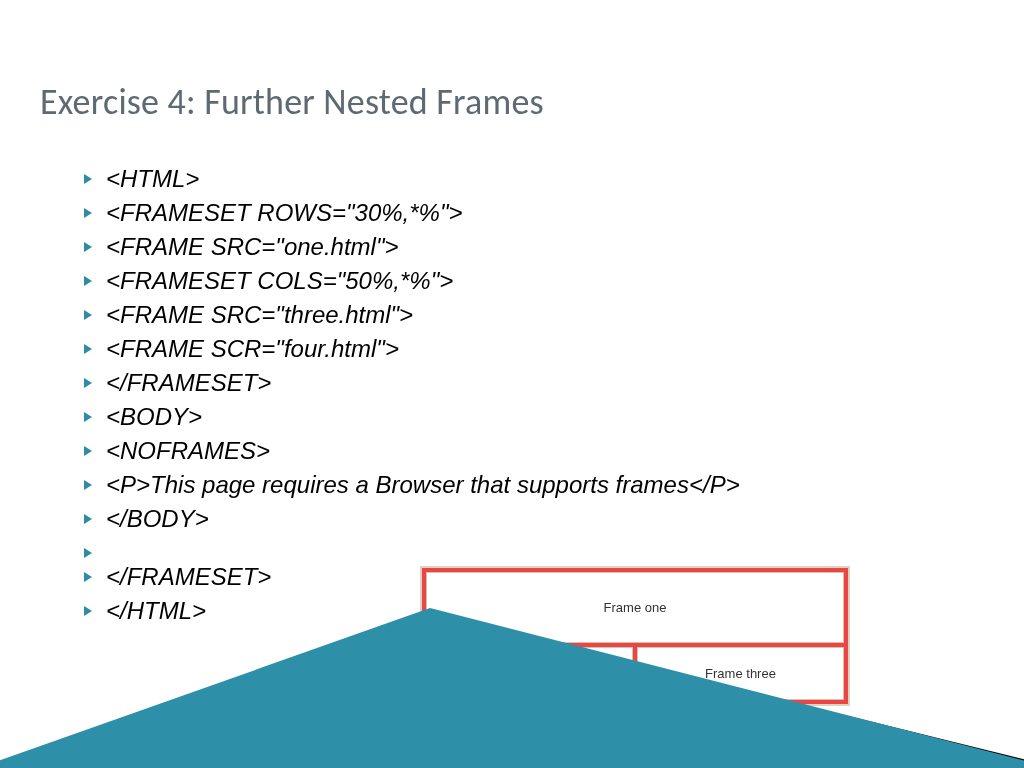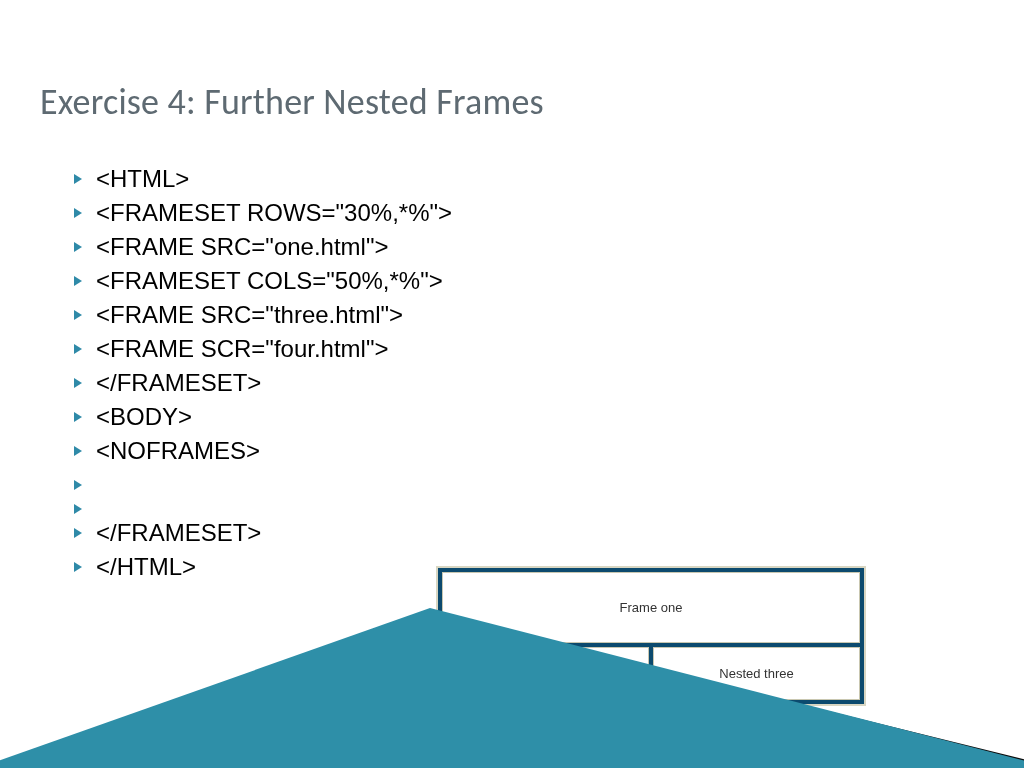--- a/index.html
+++ b/index.html
@@ -23,22 +23,23 @@
     left: 40px;
     font-size: 36px;
     font-weight: 400;
     color: #5e6a72;
     text-shadow: 1px 1px 1px rgba(255,255,255,0.8);
     letter-spacing: 0.2px;
   }
   .bullets {
     position: absolute;
     top: 164px;
-    left: 74px;
+    left: 84px;
     width: 880px;
+    font-style: italic;
   }
   .bullet-row {
     display: flex;
     align-items: flex-start;
     margin-bottom: 4px;
     line-height: 30px;
   }
   .bullet-icon {
     flex: 0 0 auto;
     margin-right: 14px;
@@ -48,27 +49,27 @@
     display: block;
   }
   .bullet-text {
     font-size: 24px;
     color: #000000;
     font-family: Verdana, Tahoma, "Segoe UI", sans-serif;
   }
   .frames-demo {
     position: absolute;
     top: 566px;
-    left: 436px;
+    left: 420px;
     width: 430px;
     height: 140px;
     box-sizing: border-box;
     border: 2px solid #d8d6c2;
     padding: 4px;
-    background: #0c4a6e;
+    background: #ef4444;
     display: flex;
     flex-direction: column;
     gap: 4px;
   }
   .frame-cell {
     border: 1px solid #c9c7b0;
     background: #ffffff;
     display: flex;
     align-items: center;
     justify-content: center;
@@ -176,20 +177,29 @@
           </svg>
         </span>
         <span class="bullet-text">&lt;NOFRAMES&gt;</span>
       </div>
       <div class="bullet-row">
         <span class="bullet-icon">
           <svg width="8" height="10" viewBox="0 0 8 10">
             <polygon points="0,0 8,5 0,10" fill="#2f8aa8"></polygon>
           </svg>
         </span>
+        <span class="bullet-text">&lt;P&gt;This page requires a Browser that supports frames&lt;/P&gt;</span>
+      </div>
+      <div class="bullet-row">
+        <span class="bullet-icon">
+          <svg width="8" height="10" viewBox="0 0 8 10">
+            <polygon points="0,0 8,5 0,10" fill="#2f8aa8"></polygon>
+          </svg>
+        </span>
+        <span class="bullet-text">&lt;/BODY&gt;</span>
       </div>
       <div class="bullet-row">
         <span class="bullet-icon">
           <svg width="8" height="10" viewBox="0 0 8 10">
             <polygon points="0,0 8,5 0,10" fill="#2f8aa8"></polygon>
           </svg>
         </span>
       </div>
       <div class="bullet-row">
         <span class="bullet-icon">
@@ -206,21 +216,21 @@
           </svg>
         </span>
         <span class="bullet-text">&lt;/HTML&gt;</span>
       </div>
     </div>
 
   <div class="frames-demo">
     <div class="frame-cell frame-top">Frame one</div>
     <div class="frame-bottom">
       <div class="frame-cell">Frame two</div>
-      <div class="frame-cell">Nested three</div>
+      <div class="frame-cell">Frame three</div>
     </div>
   </div>
 
   <svg class="wedge" viewBox="0 0 1150 200" preserveAspectRatio="none">
     <polygon points="0,200 520,50 560,200" fill="#cfe0e8"></polygon>
     <polygon points="0,200 500,40 1150,200" fill="#0b0b0b"></polygon>
     <polygon points="0,200 480,30 1150,202" fill="#2e8fa8"></polygon>
     <polygon points="0,200 480,30 1150,202" fill="none"></polygon>
   </svg>
 

